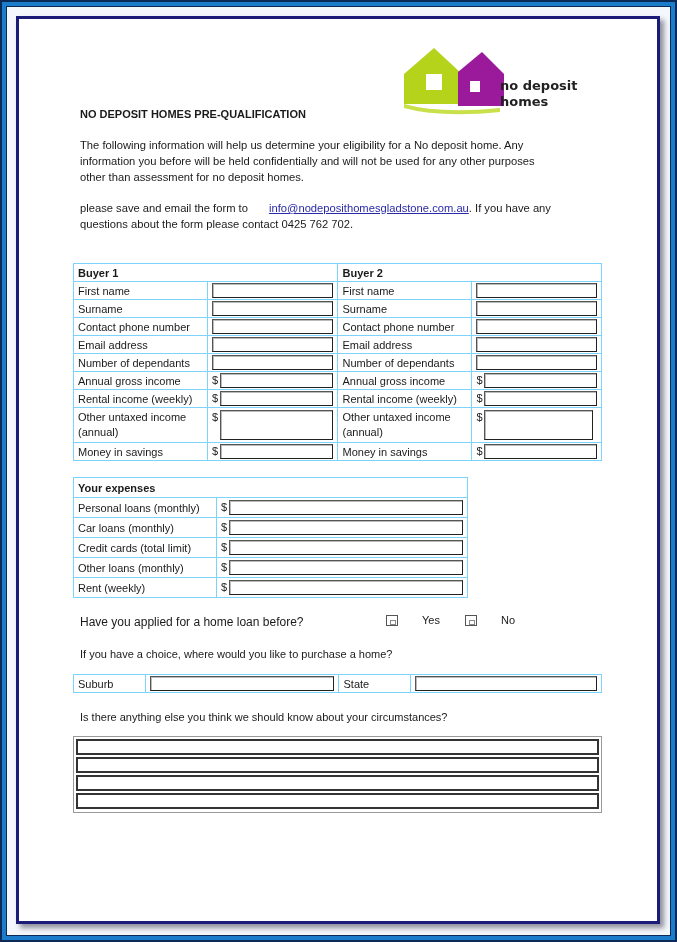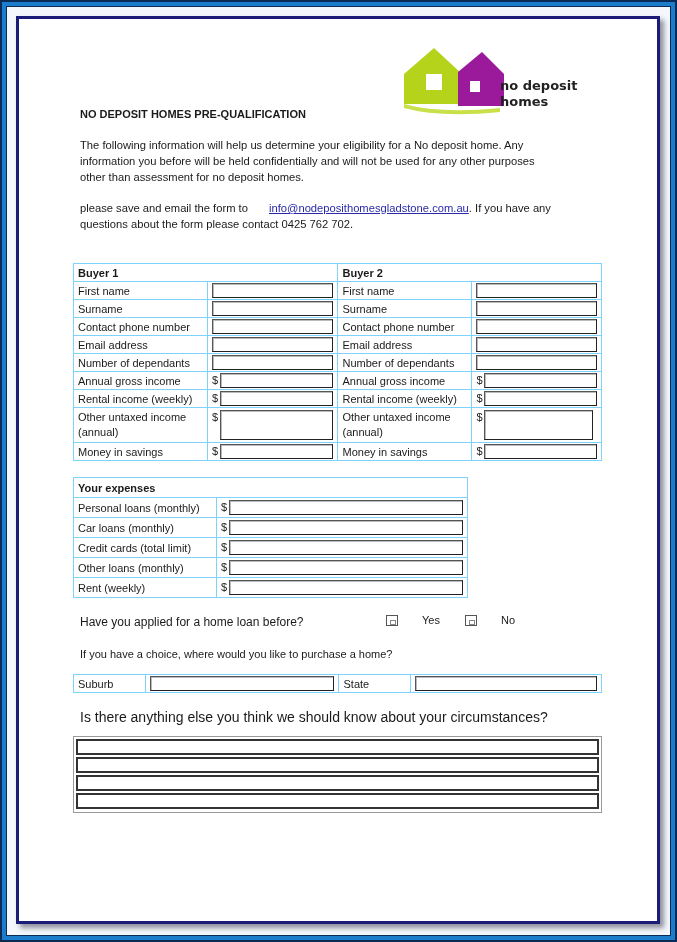--- a/index.html
+++ b/index.html
@@ -313,19 +313,19 @@
           <span class="field"></span>
         </td>
     <td>State</td>
     <td class="inp">
           <span class="field"></span>
         </td>
   </tr>
 </tbody>
   </table>
 
-<div class="txt" style="top:709px; font-size:14px;">Is there anything else you think we should know about your circumstances?</div>
+<div class="txt" style="top:709px; font-size:11px;">Is there anything else you think we should know about your circumstances?</div>
 <div class="notes">
   <span class="field"></span>
   <span class="field"></span>
   <span class="field"></span>
   <span class="field"></span>
 </div>
 
 </body></html>

